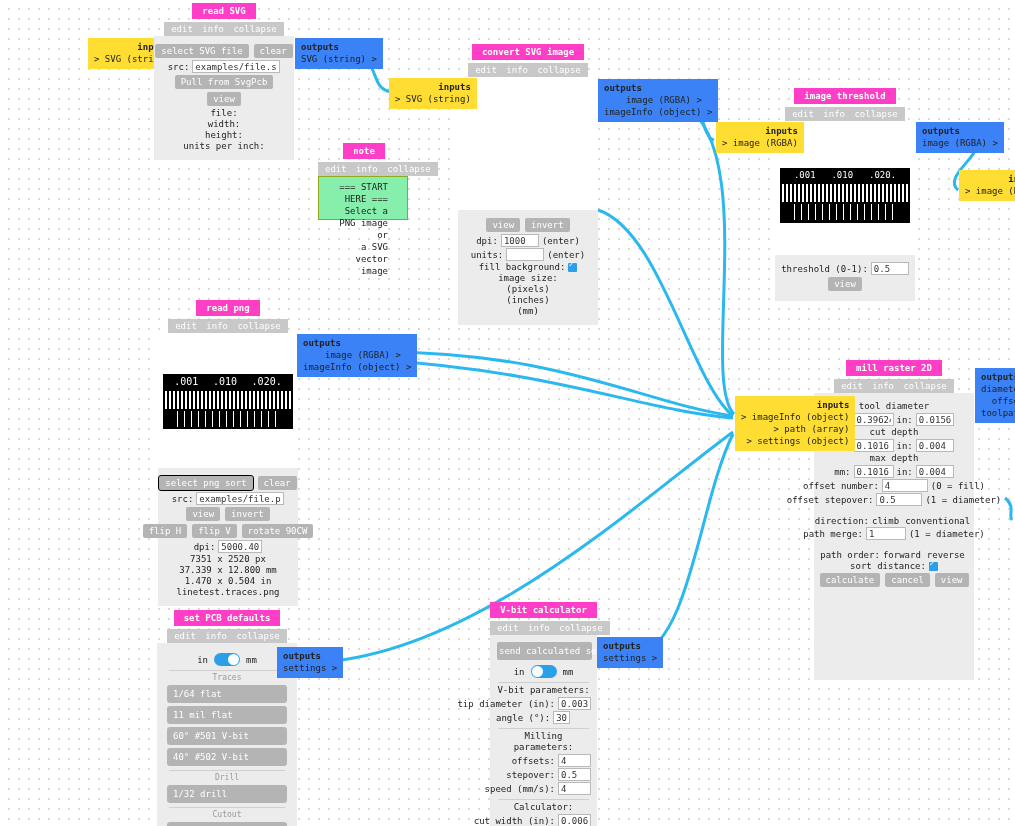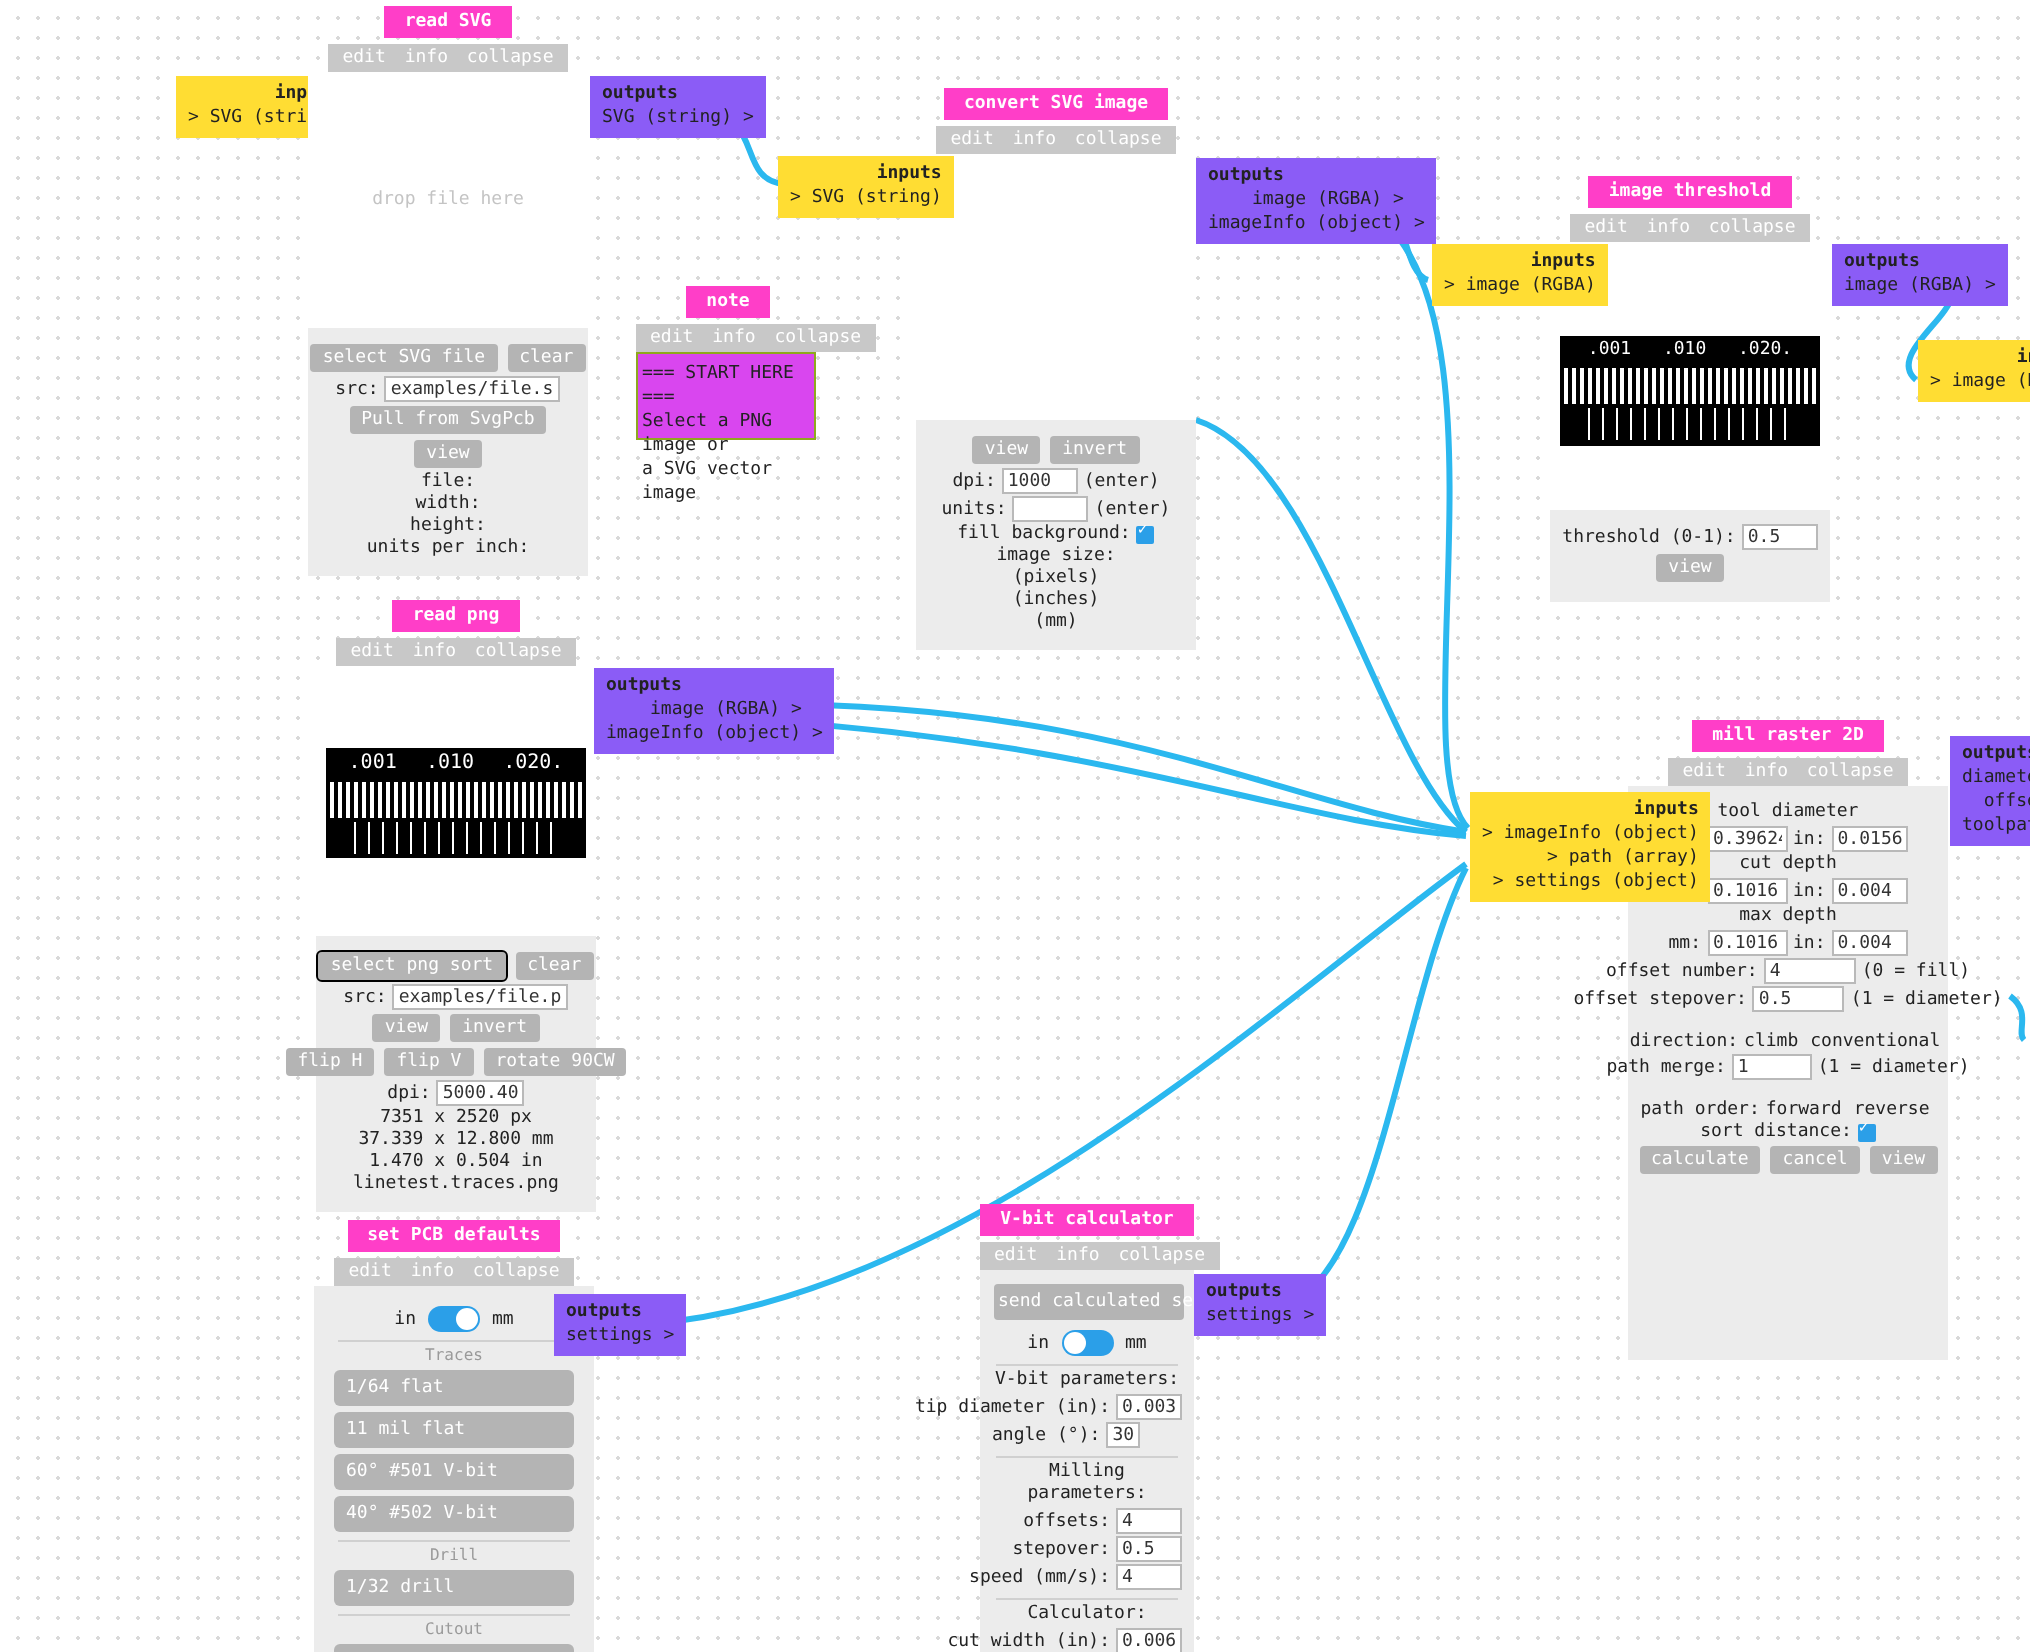--- a/index.html
+++ b/index.html
@@ -39,29 +39,29 @@
     border:1px solid #b9b9b9; background:#fff; font-family:inherit;
     font-size:9px; padding:1px 2px; color:#333; height:13px;
   }
   .row { display:flex; align-items:center; justify-content:center; gap:3px; margin:1px 0; white-space:nowrap;}
   .lbl { font-size:9px; color:#222; }
   .port {
     position:absolute; padding:3px 6px 4px 6px; font-size:9px; line-height:12px;
     white-space:nowrap;
   }
   .port.inputs { background:#ffdd33; text-align:right; }
-  .port.outputs { background:#8b5cf6; text-align:left; }
+  .port.outputs { background:#3b82f6; text-align:left; }
   .port .hdr { font-weight:bold; display:block; }
   .port.inputs .hdr { text-align:right; }
   .port .pin { display:block; }
   svg.wires { position:absolute; left:0; top:0; width:1015px; height:826px; pointer-events:none; }
   .wire { fill:none; stroke:#2bb8ef; stroke-width:3; }
   .note-body {
-    background:#d946ef; border:1px solid #8fa81e; color:#222; font-size:9px;
-    text-align:left; padding:4px 2px; line-height:12px; width:90px;
+    background:#86efac; border:1px solid #8fa81e; color:#222; font-size:9px;
+    text-align:right; padding:4px 19px; line-height:12px; width:90px;
   }
   .sep { border-top:1px solid #d0d0d0; margin:4px 2px 2px 2px; }
   .section-lbl { color:#9a9a9a; font-size:8px; margin:2px 0 3px 0;}
   .wide-btn {
     display:block; width:100%; text-align:left; background:#b4b4b4;
     color:#fff; border:none; font-family:inherit; font-size:9px;
     padding:4px 6px; margin:3px 0; border-radius:3px; cursor:pointer;
   }
   .toggle-row { display:flex; align-items:center; justify-content:center; gap:6px; margin:4px 0 2px; }
   .toggle {
@@ -106,23 +106,20 @@
   <div class="title-wrap">
     <span class="title">read SVG</span>
   </div>
   <div class="title-wrap">
     <span class="menubar">
       <span>edit</span>
       <span style="margin-left:4px">info</span>
       <span style="margin-left:4px">collapse</span>
     </span>
   </div>
-  <div class="canvas-white" style="height:128px; position:relative;">
-    <div style="position:absolute; left:0; right:0; top:50%; transform:translateY(-50%); color:#c4c4c4; font-size:9px; text-align:center;">drop file here</div>
-  </div>
   <div class="body">
     <div class="row">
       <button class="btn">select SVG file</button>
       <button class="btn">clear</button>
     </div>
     <div class="row">
       <span class="lbl">src:</span>
       <input class="inp" style="width: 88px;" value="examples/file.svg">
     </div>
     <div class="row">

